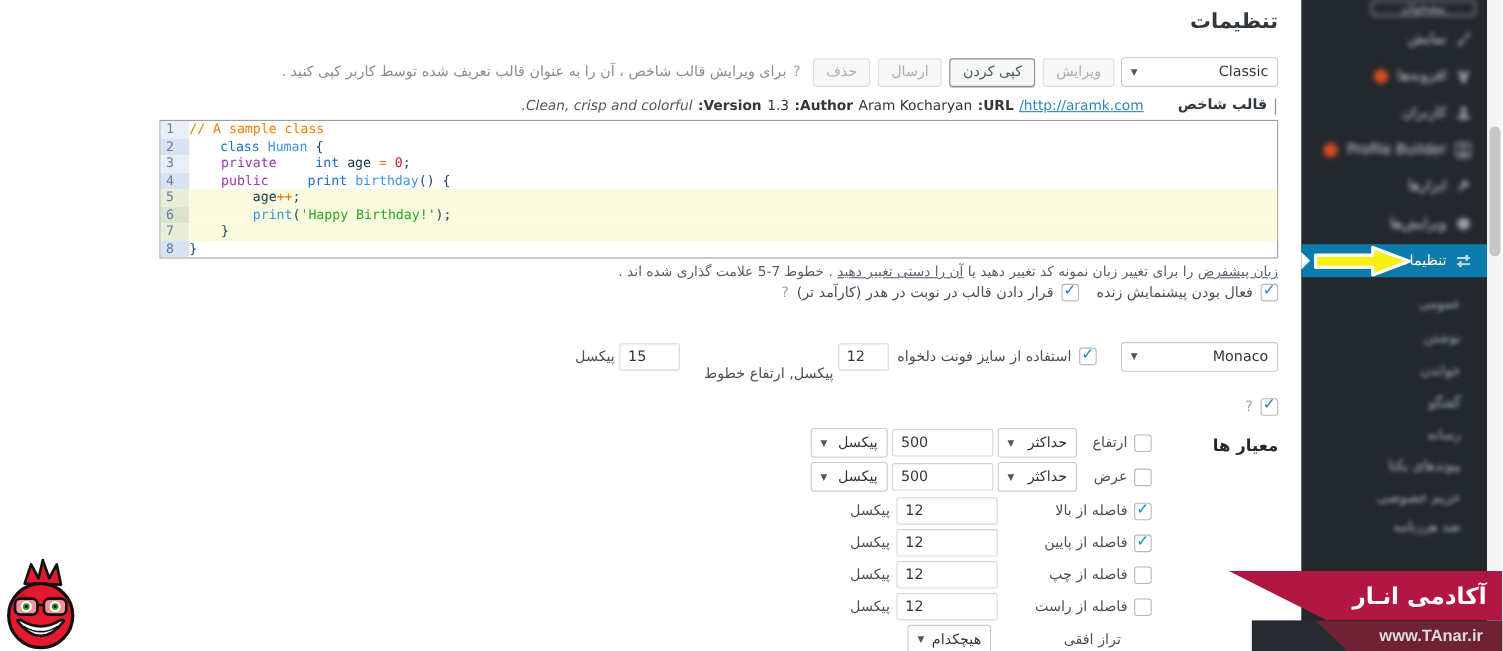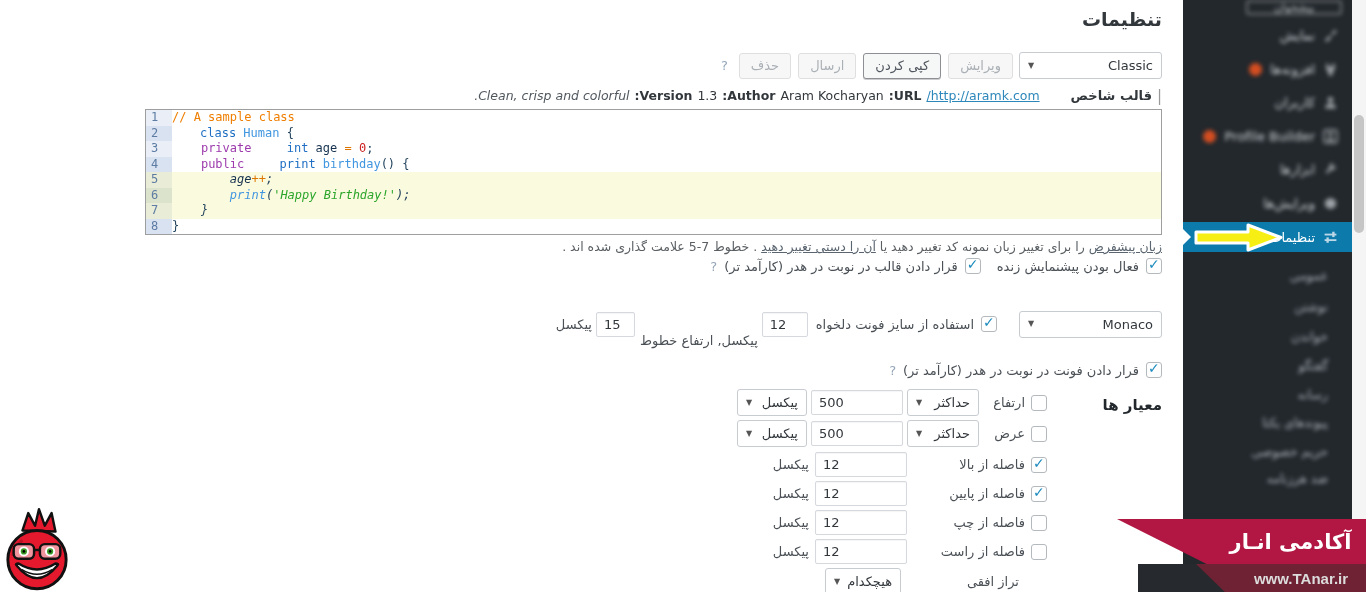--- a/index.html
+++ b/index.html
@@ -41,21 +41,21 @@
   .seg-d { color:#999; font-size:15px; }
 
   
   .code-box { margin-top:5px; width:1017px; border:1px solid #9e9e9e; background:#fff;
               font-family:"DejaVu Sans Mono", monospace; font-size:12px; }
   .cl { display:flex; height:15.5px; line-height:15.5px; direction:ltr; }
   .ln { width:26px; flex-shrink:0; padding-left:5px; color:#5d7ca3; }
   .lc { flex:1; white-space:pre; color:#24455f; }
   .cl.od .ln { background:#eaeff7; }
   .cl.ev .ln { background:#d9e2f0; }
-  .cl.mk .lc { background:#fafade;font-style:italic; }
+  .cl.mk .lc { background:#fafade; }
   .cl.mk.od .ln { background:#e9ecd7; }
   .cl.mk.ev .ln { background:#dce3cc; }
   .tok-comment { color:#ef7e00; }
   .tok-kw { color:#1f6fc4;padding-left:28px; }
   .tok-ent { color:#4196e0; }
   .tok-fn { color:#4196e0; }
   .tok-mod { color:#9d3bad; }
   .tok-var { color:#16324f; }
   .tok-op { color:#dd7500; }
   .tok-num { color:#cc2222; }
@@ -137,20 +137,21 @@
             <span class="arr">▼</span>
             <span class="val">Classic</span>
           </span>
           <span id="theme-buttons" style="display:inline-flex; direction:rtl; gap:7px;">
               <span class="btn">ویرایش</span>
               <span class="btn on">کپی کردن</span>
               <span class="btn">ارسال</span>
               <span class="btn">حذف</span>
             </span>
           <span class="help-q" style="margin-right:5px;">?</span>
+          <span class="help-text">برای ویرایش قالب شاخص ، آن را به عنوان قالب تعریف شده توسط کاربر کپی کنید .</span>
         </div>
         <div class="info-row" id="theme-info">
             <span class="seg-i">.Clean, crisp and colorful</span>
             <span class="seg-b">:Version</span>
             <span class="seg-p">1.3</span>
             <span class="seg-b">:Author</span>
             <span class="seg-p">Aram Kocharyan</span>
             <span class="seg-b">:URL</span>
             <span class="seg-l">/http://aramk.com</span>
             <span class="seg-n">قالب شاخص</span>
@@ -215,28 +216,27 @@
           <span class="sel sel-wide">
             <span class="arr">▼</span>
             <span class="val">Monaco</span>
           </span>
           <span class="wpcb ck" style="margin-right:22px;">
               <span class="tick">✓</span>
             </span>
           <span class="cb-label" style="margin-right:7px;">استفاده از سایز فونت دلخواه</span>
           <span class="inp" style="width:46px; margin-right:8px;">12</span>
           <span class="unit-text" style="margin-right:4px;margin-top:33px;">پیکسل, ارتفاع خطوط</span>
-          <span class="inp" style="width:39px; margin-right:5px;">15</span>
+          <span class="inp" style="width:55px; margin-right:22px;">15</span>
           <span class="unit-text" style="margin-right:4px;">پیکسل</span>
         </div>
         <div class="row" style="margin-top:14px; gap:7px;">
           <span class="wpcb ck">
               <span class="tick">✓</span>
             </span>
-          <span class="cb-label">قرار دادن فونت در نوبت در هدر (کارآمد تر)</span>
           <span class="help-q">?</span>
         </div>
       </div>
     </div>
 
     <div class="sec" style="top:389px;">
       <div class="sec-label">معیار ها</div>
       <div class="sec-body">
         <div id="dim-rows">
             <div class="m-row">

